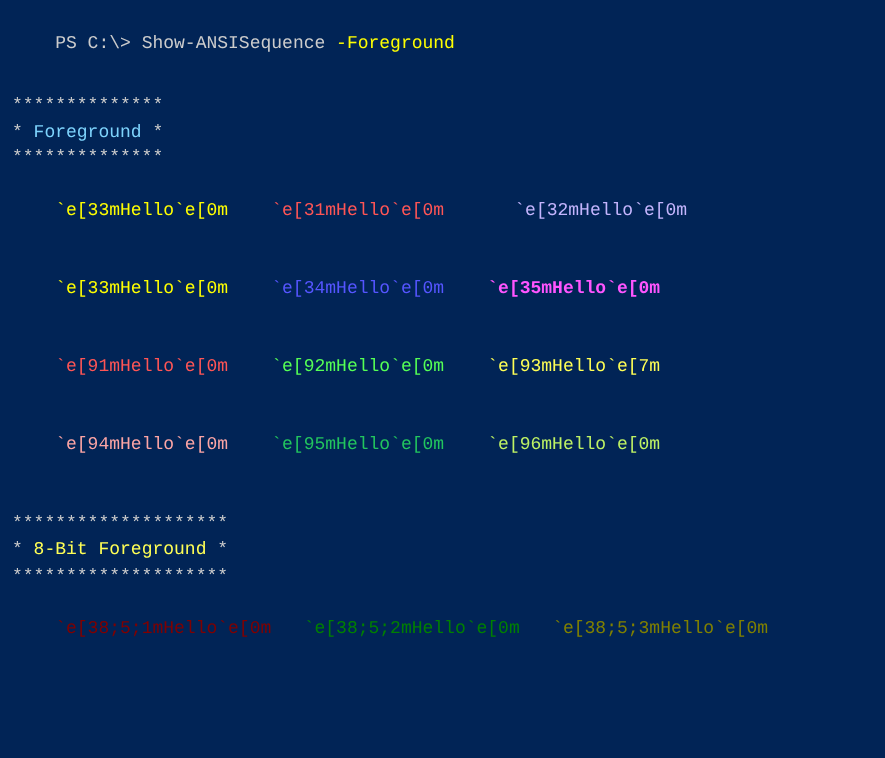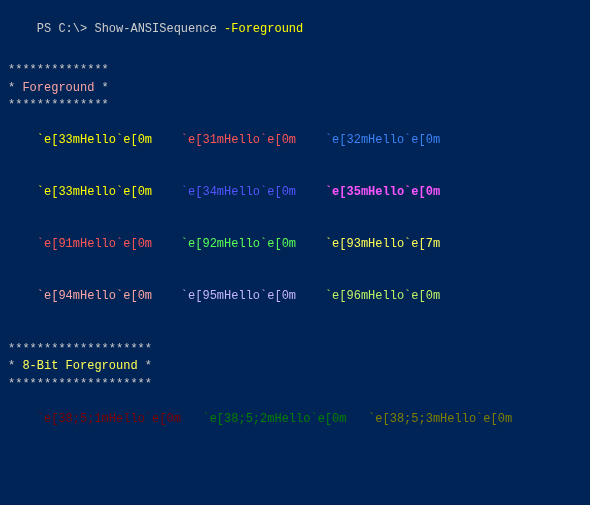--- a/index.html
+++ b/index.html
@@ -27,38 +27,38 @@
 
 <div class="terminal">
 
   <div class="line">
     <span style="color:#cccccc;">PS C:\&gt;</span><span style="color:#cccccc;text-align:right;"> Show-ANSISequence </span><span style="color:#ffff00;">-Foreground</span>
   </div>
 
   <div style="height:6px;"></div>
 
   <div class="line" style="color:#cccccc;">**************</div>
-  <div class="line"><span style="color:#cccccc;">* </span><span style="color:#fca5a5;margin-top:16px;">Foreground</span><span style="color:#cccccc;"> *</span></div>
+  <div class="line"><span style="color:#cccccc;">* </span><span style="color:#7dd3fc;margin-top:16px;">Foreground</span><span style="color:#cccccc;"> *</span></div>
   <div class="line" style="color:#cccccc;">**************</div>
 
   <div class="line">
-    <span style="color:#ffff00;">`e[33mHello`e[0m</span><span style="color:#cccccc;">    </span><span style="color:#ff5555;">`e[31mHello`e[0m</span><span style="color:#cccccc;">    </span><span style="color:#3b82f6;">`e[32mHello`e[0m</span>
+    <span style="color:#ffff00;">`e[33mHello`e[0m</span><span style="color:#cccccc;">    </span><span style="color:#ff5555;">`e[31mHello`e[0m</span><span style="color:#cccccc;">    </span><span style="color:#c4b5fd;margin-left:18px;">`e[32mHello`e[0m</span>
   </div>
 
   <div class="line">
     <span style="color:#ffff00;">`e[33mHello`e[0m</span><span style="color:#cccccc;">    </span><span style="color:#5555ff;">`e[34mHello`e[0m</span><span style="color:#cccccc;">    </span><span style="color:#ff55ff;font-weight:bold;">`e[35mHello`e[0m</span>
   </div>
 
 
   <div class="line">
     <span style="color:#ff5555;">`e[91mHello`e[0m</span><span style="color:#cccccc;">    </span><span style="color:#55ff55;">`e[92mHello`e[0m</span><span style="color:#cccccc;">    </span><span style="color:#ffff55;">`e[93mHello`e[7m</span>
   </div>
 
   <div class="line">
-    <span style="color:#fca5a5;">`e[94mHello`e[0m</span><span style="color:#cccccc;">    </span><span style="color:#c4b5fd;">`e[95mHello`e[0m</span><span style="color:#cccccc;">    </span><span style="color:#bef264;">`e[96mHello`e[0m</span>
+    <span style="color:#fca5a5;">`e[94mHello`e[0m</span><span style="color:#cccccc;">    </span><span style="color:#22c55e;">`e[95mHello`e[0m</span><span style="color:#cccccc;">    </span><span style="color:#bef264;">`e[96mHello`e[0m</span>
   </div>
 
   <div style="height:18px;"></div>
 
   <div class="line" style="color:#cccccc;">********************</div>
   <div class="line"><span style="color:#cccccc;">* </span><span style="color:#ffff55;">8-Bit Foreground</span><span style="color:#cccccc;"> *</span></div>
   <div class="line" style="color:#cccccc;">********************</div>
 
   <div class="line">
     <span style="color:#800000;">`e[38;5;1mHello`e[0m</span><span style="color:#cccccc;">   </span><span style="color:#008000;">`e[38;5;2mHello`e[0m</span><span style="color:#cccccc;">   </span><span style="color:#808000;">`e[38;5;3mHello`e[0m</span>

